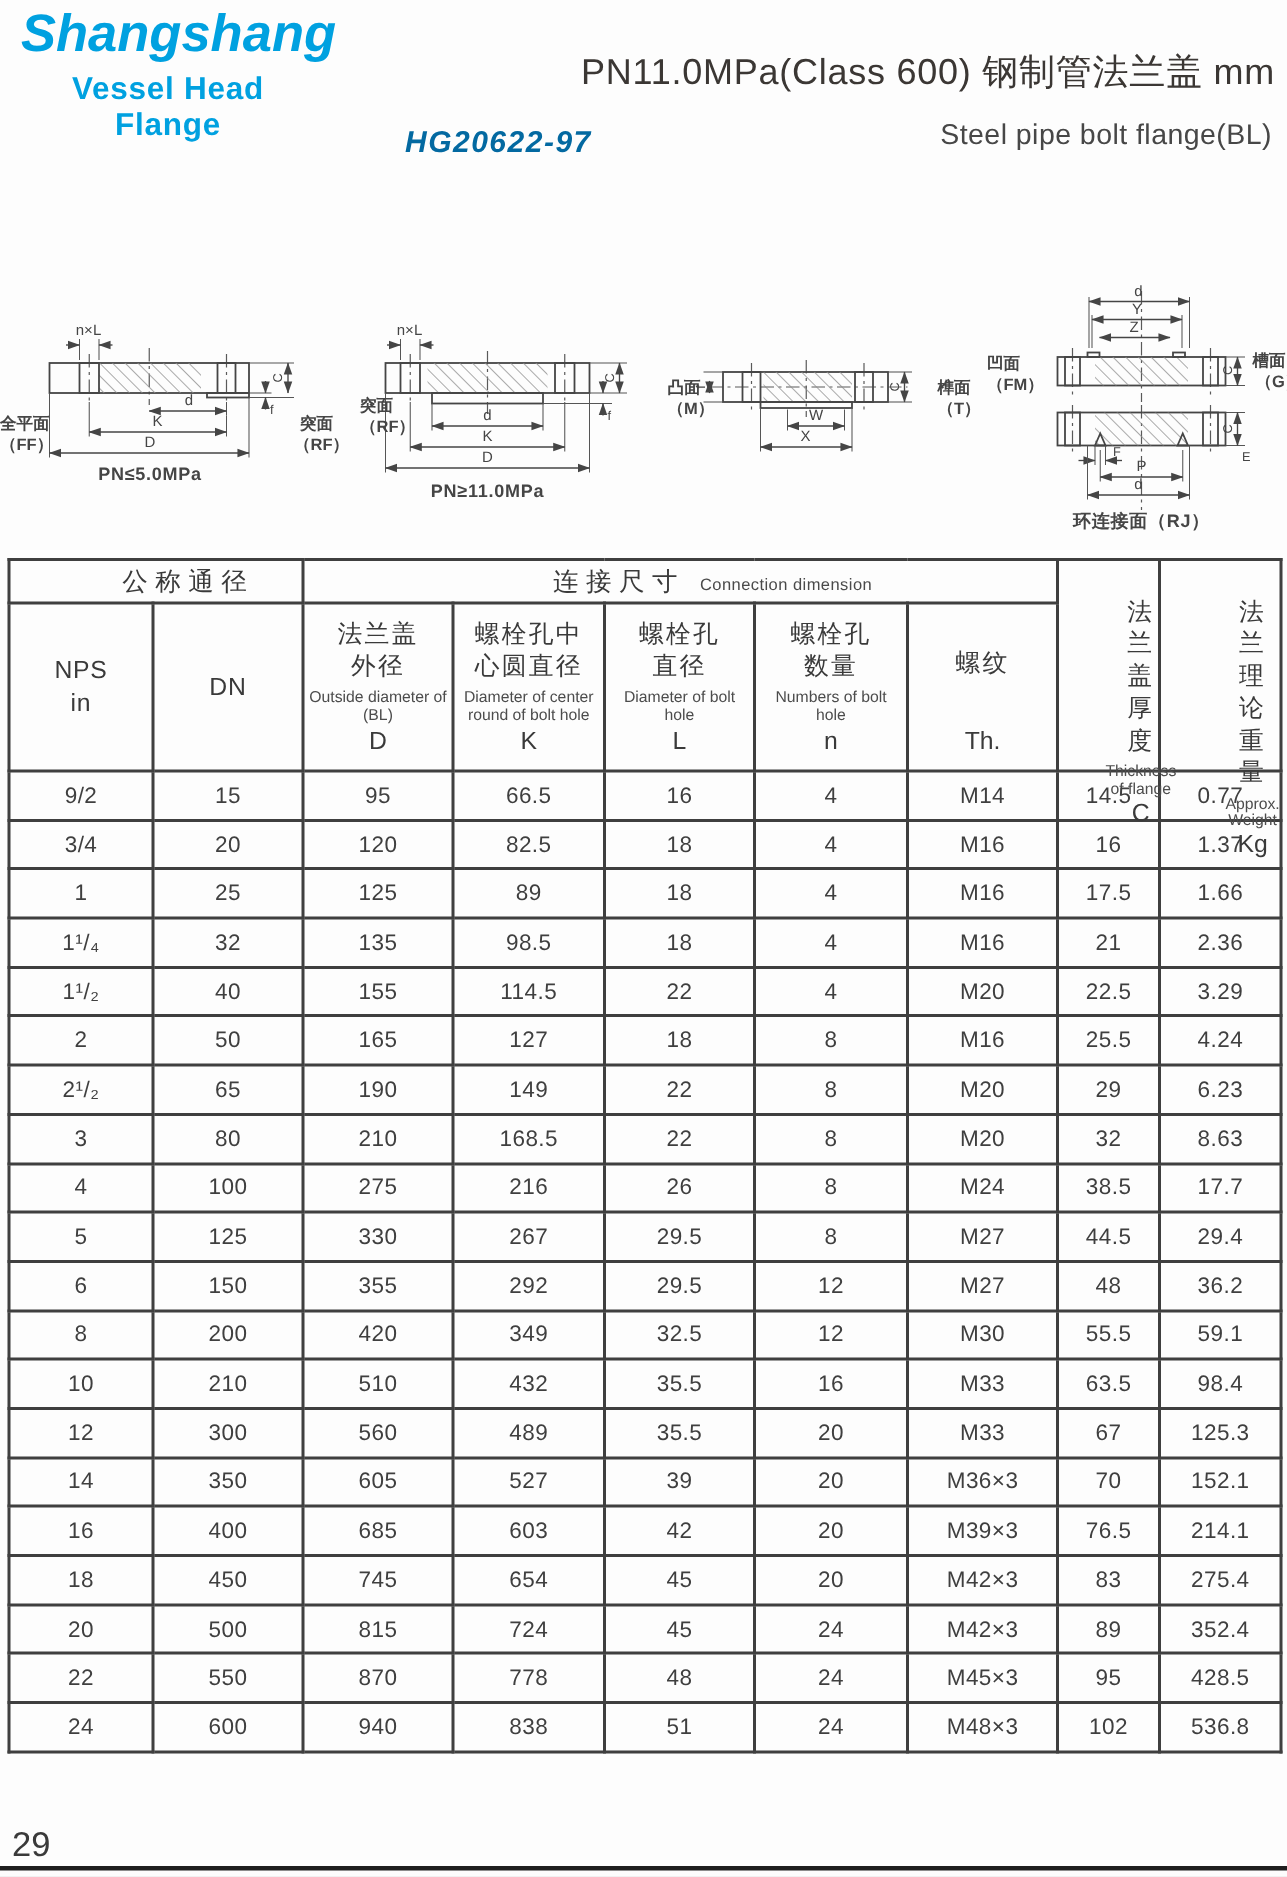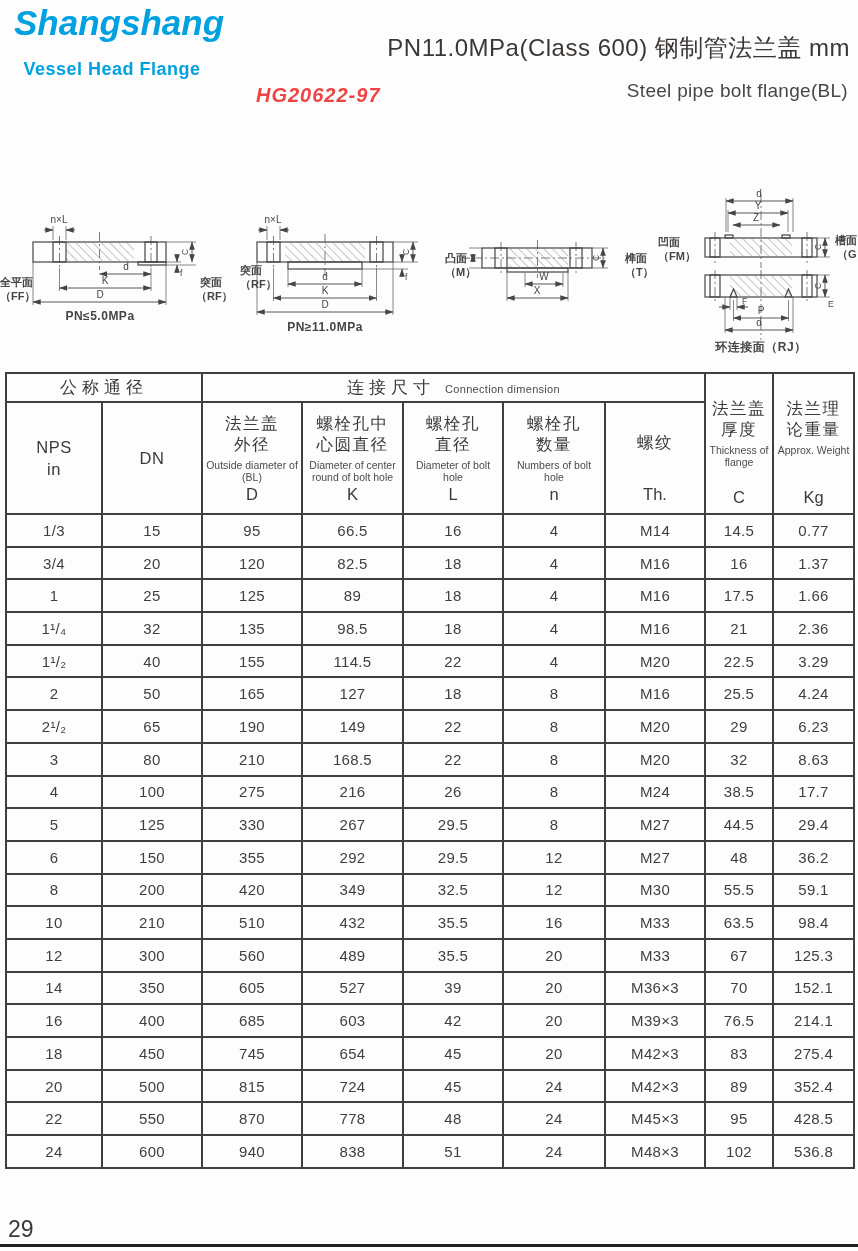--- a/index.html
+++ b/index.html
@@ -3,44 +3,44 @@
 <meta charset="utf-8">
 <style>
   html,body{margin:0;padding:0;background:#e8e8e8;}
   *{box-sizing:border-box;}
   .page{position:relative;width:858px;height:1251px;background:#fdfdfd;margin:0 auto;
         font-family:"Liberation Sans","DejaVu Sans",sans-serif;color:#3e3e3e;overflow:hidden;}
 
   
   .logo{position:absolute;left:14px;top:5px;width:196px;text-align:center;}
   .logo-line1{font-size:35px;font-weight:bold;font-style:italic;letter-spacing:0px;line-height:1.05;}
-  .logo-line2{font-size:18px;font-weight:600;letter-spacing:0.5px;margin-top:17px;}
+  .logo-line2{font-size:21px;font-weight:600;letter-spacing:0.5px;margin-top:6px;}
   .title{position:absolute;left:248px;right:8px;top:32px;text-align:right;
          font-size:24px;color:#3b3734;letter-spacing:0.5px;white-space:nowrap;}
-  .std{position:absolute;left:256px;top:84px;font-size:20px;font-weight:bold;font-style:italic;
-       color:#ef4444;letter-spacing:1px;}
+  .std{position:absolute;left:270px;top:84px;font-size:20px;font-weight:bold;font-style:italic;
+       color:#0369a1;letter-spacing:1px;}
   .subtitle{position:absolute;right:10px;top:80px;font-size:19px;color:#474747;letter-spacing:0.3px;}
 
   
   .fig{position:absolute;}
   svg{overflow:visible;}
   svg text{fill:#454545;font-family:"Liberation Sans","DejaVu Sans",sans-serif;}
   .lbl{font-size:11px;font-weight:bold;}
   .dim{font-size:10px;}
   .sm{font-size:8.5px;}
   .cap{font-size:12px;font-weight:bold;letter-spacing:0.5px;}
   .ol{stroke:#454545;stroke-width:1.2;fill:none;}
   .dl{stroke:#454545;stroke-width:0.9;fill:none;}
   .xl{stroke:#555;stroke-width:0.7;fill:none;}
   .cl{stroke:#5a5a5a;stroke-width:0.8;fill:none;stroke-dasharray:9 3 2 3;}
 
   
   table.spec{position:absolute;left:5px;top:372px;width:848px;border-collapse:collapse;table-layout:fixed;}
   table.spec th,table.spec td{border:2px solid #3f3f3f;padding:0;text-align:center;font-weight:normal;}
-  tr.r1 th{height:29px;}
+  tr.r1 th{height:29px;padding-left:43px;}
   .g-cn{font-size:17px;color:#3a3a3a;letter-spacing:5px;}
   .g-en{font-size:11px;color:#4a4a4a;letter-spacing:0.3px;margin-left:10px;}
   .hcell{display:flex;flex-direction:column;align-items:center;height:104px;padding:7px 2px 6px;}
   .hcell.tall{height:139px;padding-top:24px;}
   .hcell.mid{justify-content:center;}
   .hcell.pad{padding-top:26px;text-align:center;}
   .cn{font-size:16.5px;color:#3a3a3a;line-height:1.3;letter-spacing:1.5px;}
   .lat{letter-spacing:0.5px;}
   .en{font-size:10.5px;color:#4c4c4c;line-height:1.12;margin-top:4px;max-width:94px;}
   .sym{margin-top:auto;font-size:16.5px;color:#3a3a3a;}
@@ -360,21 +360,21 @@
         <th>
           <div class="hcell pad">
             <span class="cn">螺纹</span>
             <span class="sym">Th.</span>
           </div>
         </th>
       </tr>
     </thead>
     <tbody>
         <tr>
-          <td>1/3</td>
+          <td>9/2</td>
           <td>15</td>
           <td>95</td>
           <td>66.5</td>
           <td>16</td>
           <td>4</td>
           <td>M14</td>
           <td>14.5</td>
           <td>0.77</td>
         </tr>
         <tr>

